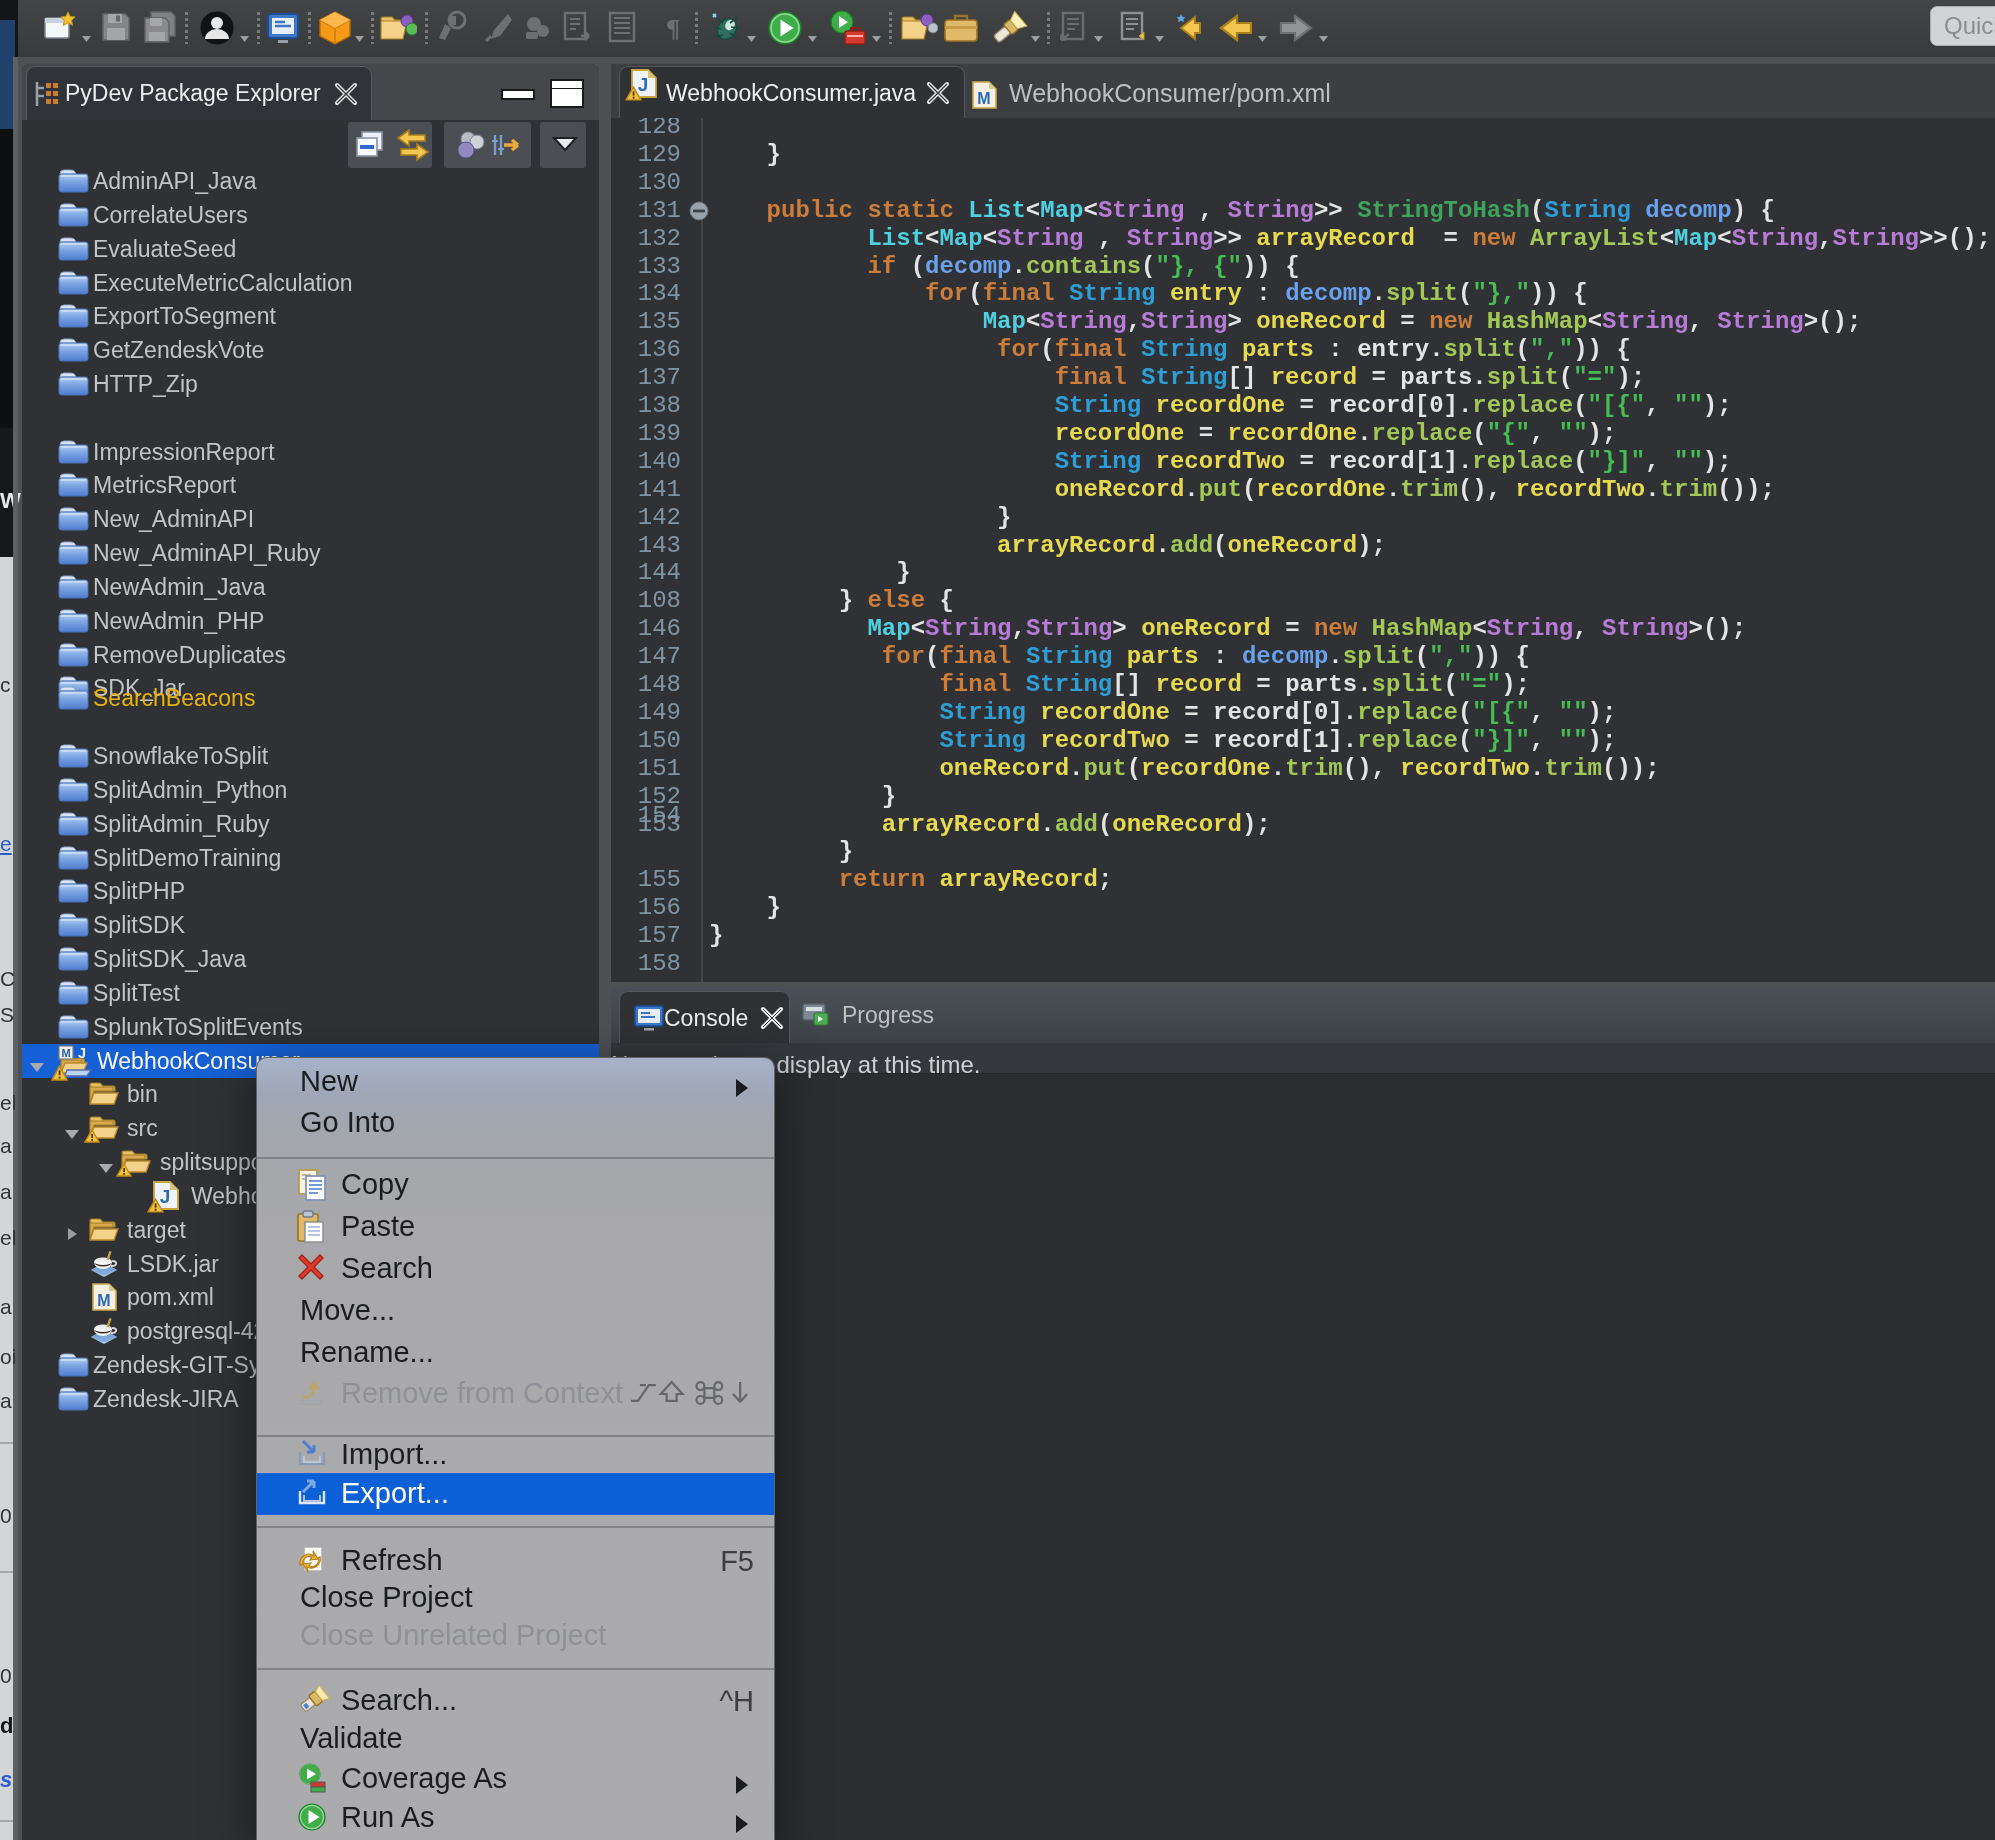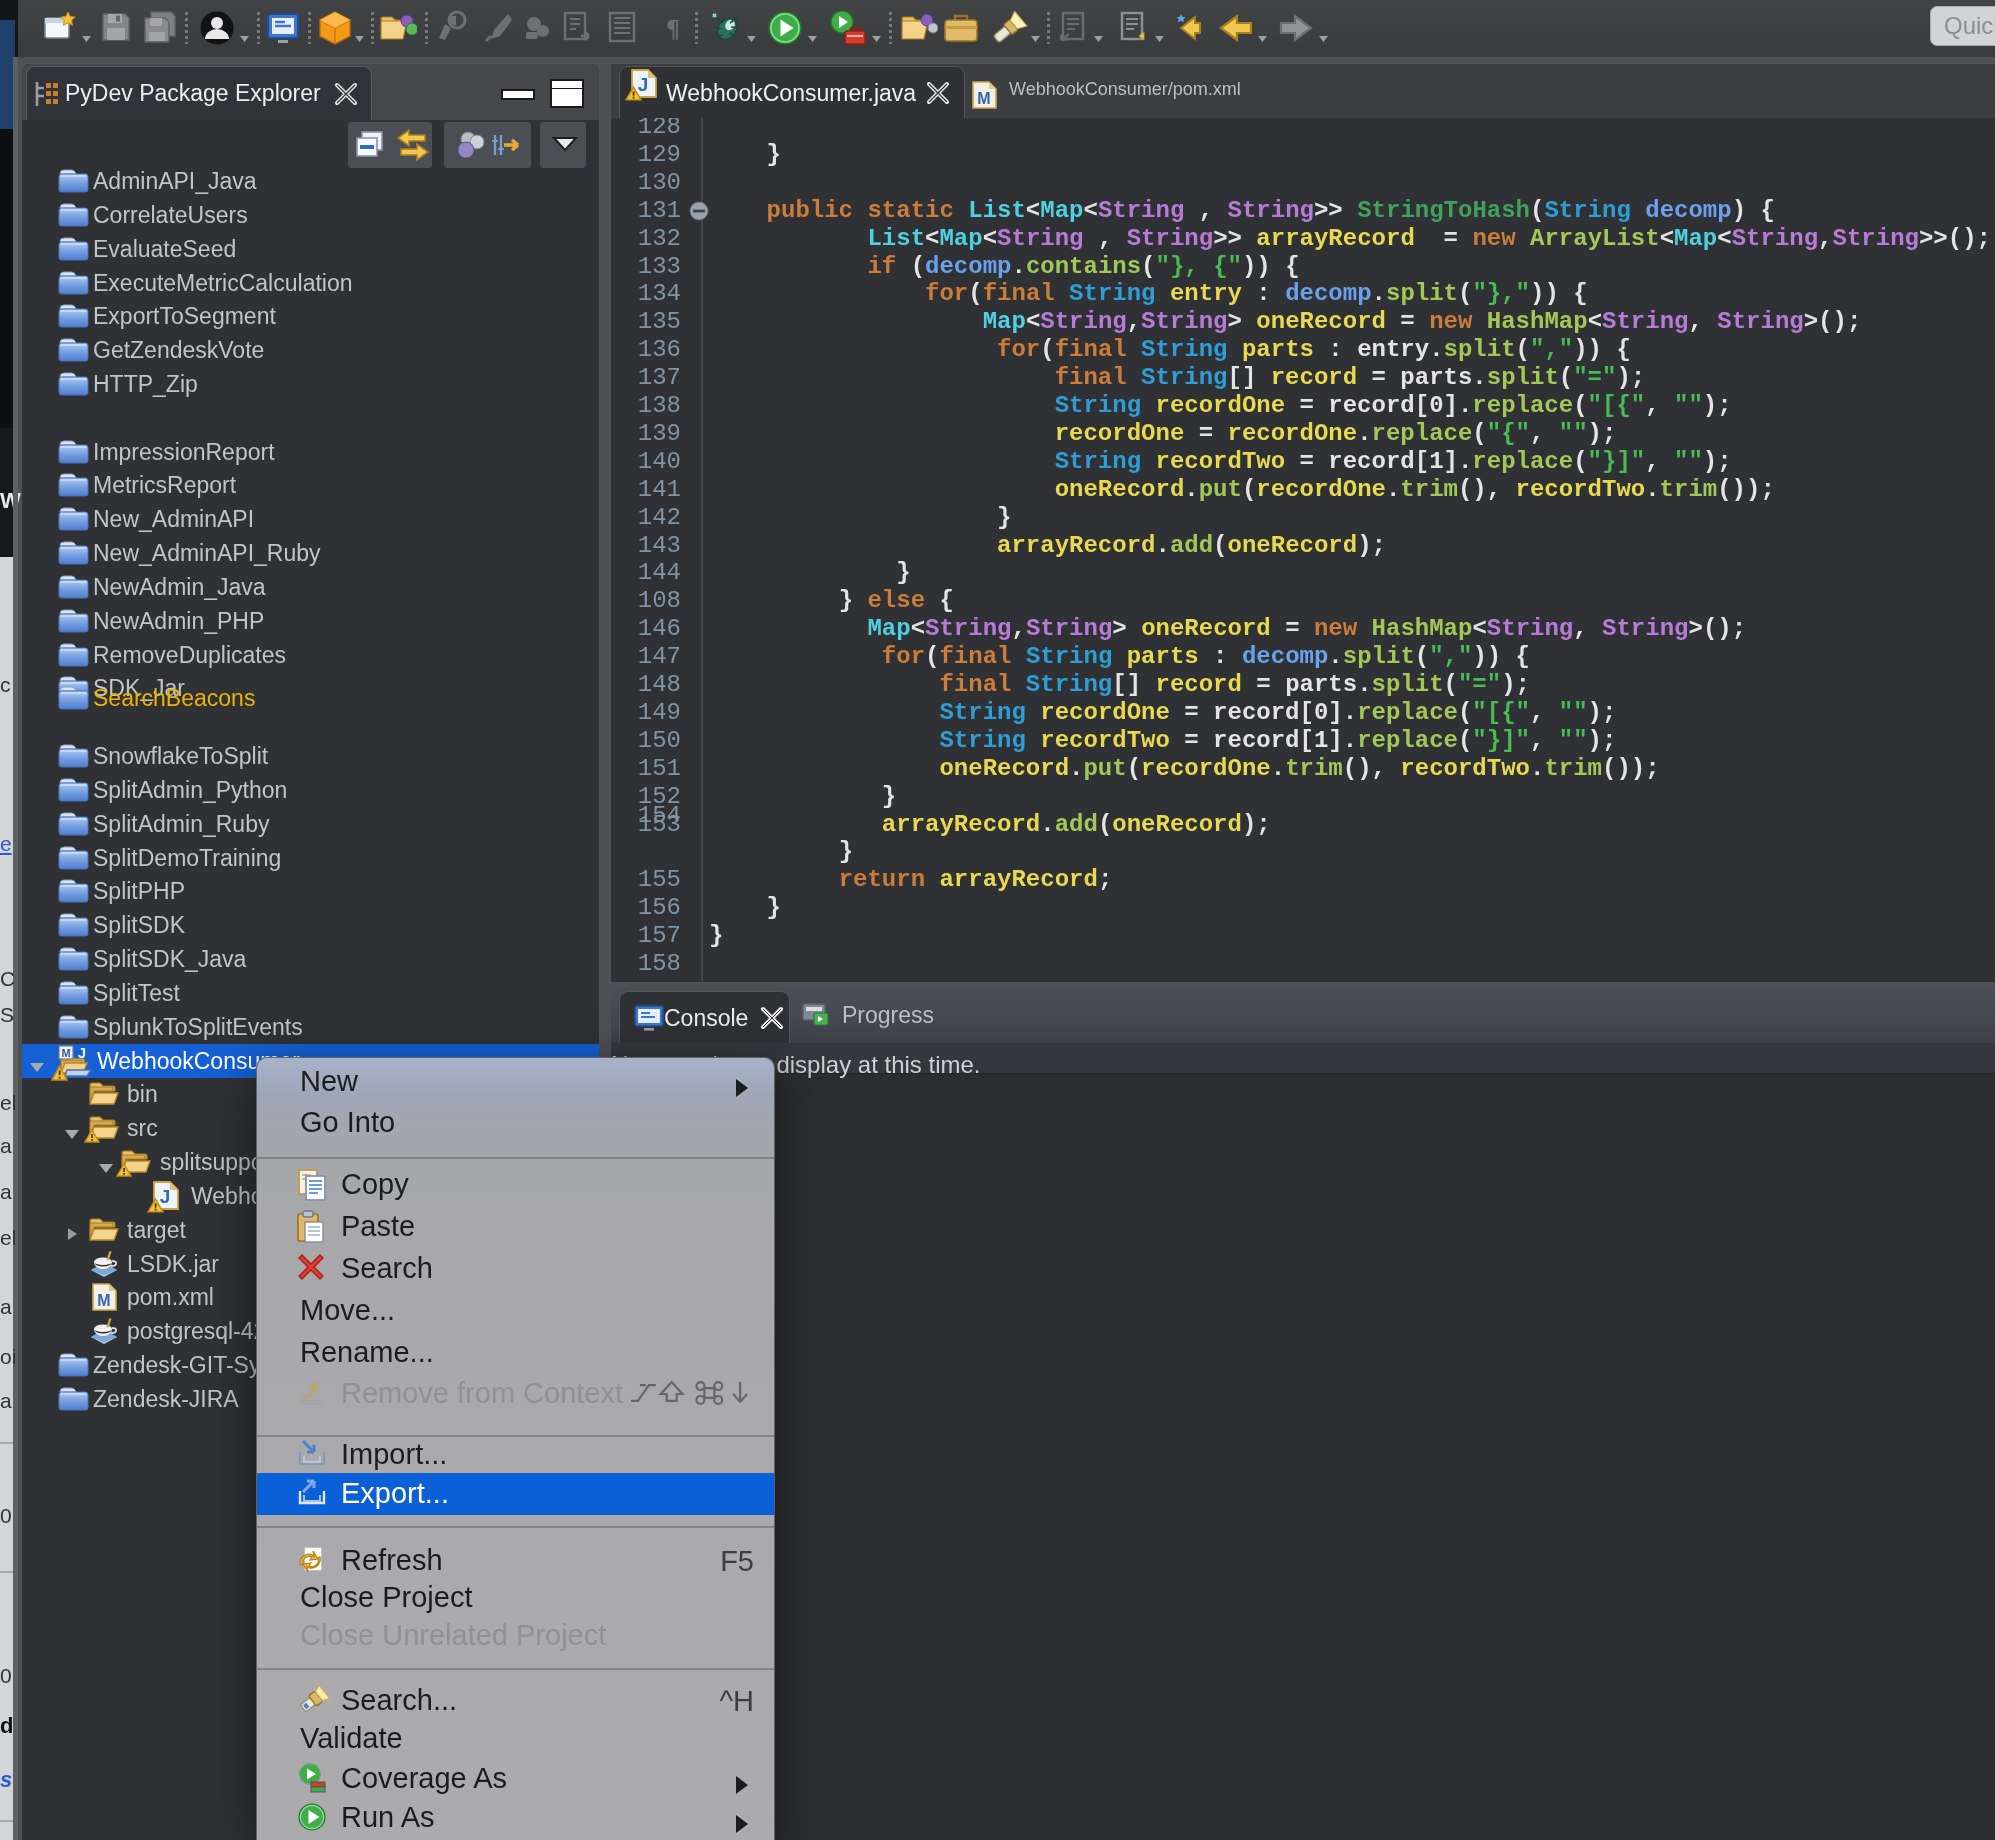--- a/index.html
+++ b/index.html
@@ -863,21 +863,21 @@
         <path d="M5 5 L23 23 M23 5 L5 23" stroke="#2f3134" stroke-width="1.2"></path>
           </svg></span>
     </div>
     <div class="abs" style="left:360px;top:14px;width:32px;height:30px">
         <span class="ic" style="left:0px;top:2px;width:27px;height:30px"><svg width="27" height="30" viewBox="0 0 27 30">
             <path d="M2 2 h16 l7 7 v19 H2 Z" fill="#f4efe2" stroke="#c8a84b" stroke-width="1.6"></path>
             <path d="M18 2 l7 7 h-7 Z" fill="#dcc98f"></path>
             <text x="13" y="24" font-family="Liberation Sans" font-size="16" font-weight="bold" fill="#2c6bb3" text-anchor="middle">M</text>
           </svg></span>
       </div>
-    <span style="position:absolute;left:398px;top:15px;font-size:18px;color:#bebfc1;white-space:nowrap">WebhookConsumer/pom.xml</span>
+    <span style="position:absolute;left:398px;top:15px;font-size:25px;color:#bebfc1;white-space:nowrap">WebhookConsumer/pom.xml</span>
     <div id="ecode">
       <div id="gline"></div>
 <div class="gl" style="top:-5px">128</div>
 <div class="gl" style="top:23px">129</div>
 <div class="gl" style="top:51px">130</div>
 <div class="gl" style="top:79px">131</div>
 <div class="gl" style="top:107px">132</div>
 <div class="gl" style="top:135px">133</div>
 <div class="gl" style="top:162px">134</div>
 <div class="gl" style="top:190px">135</div>

